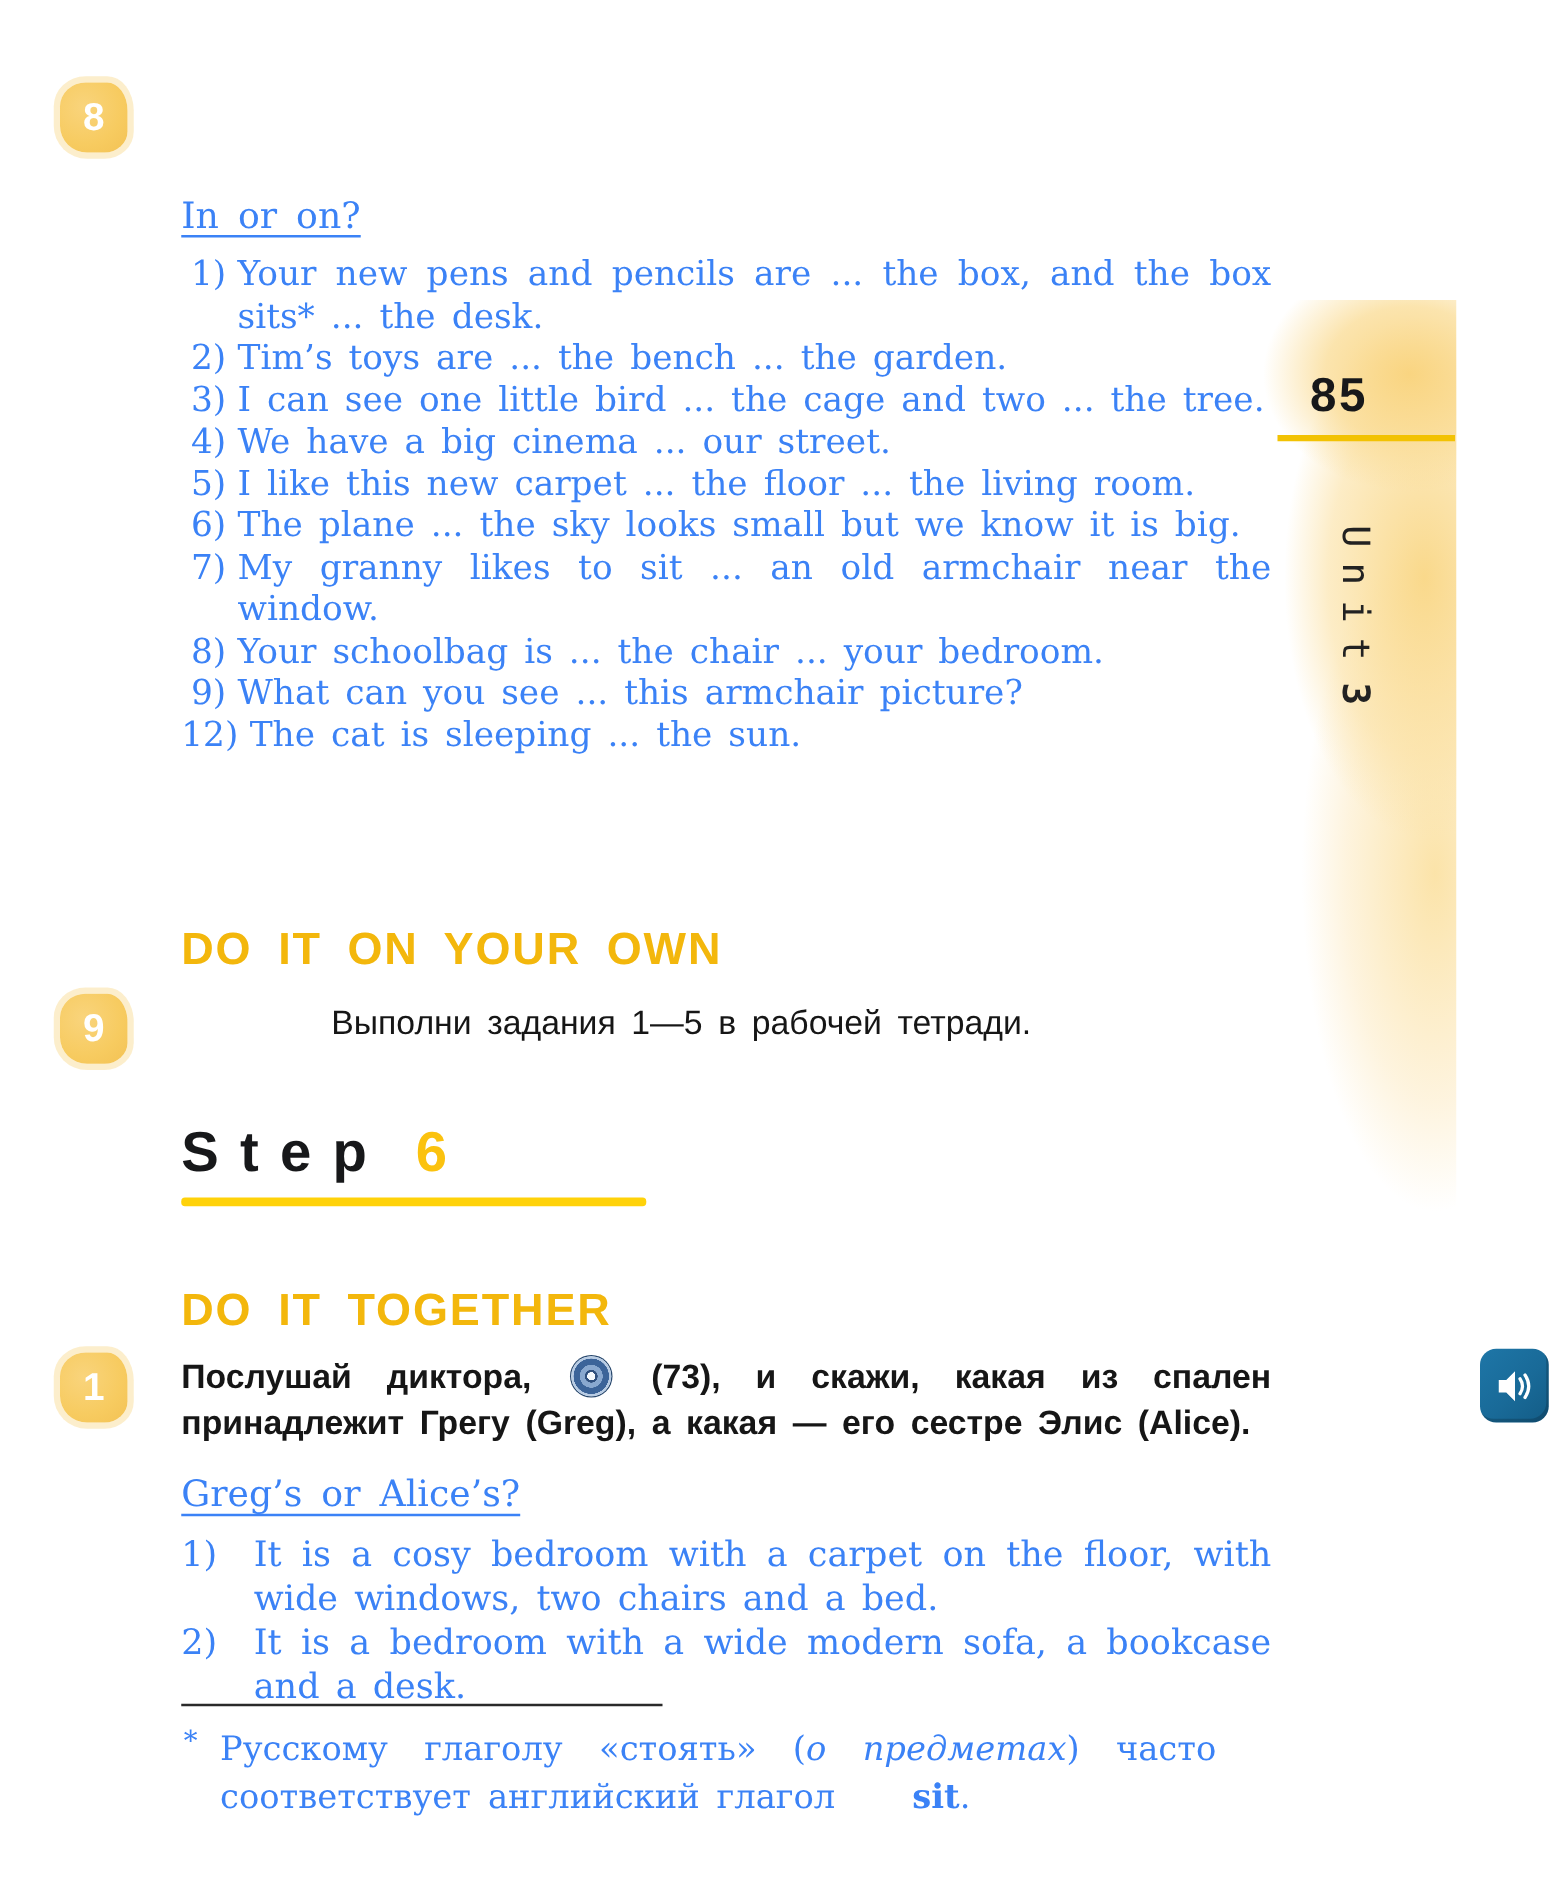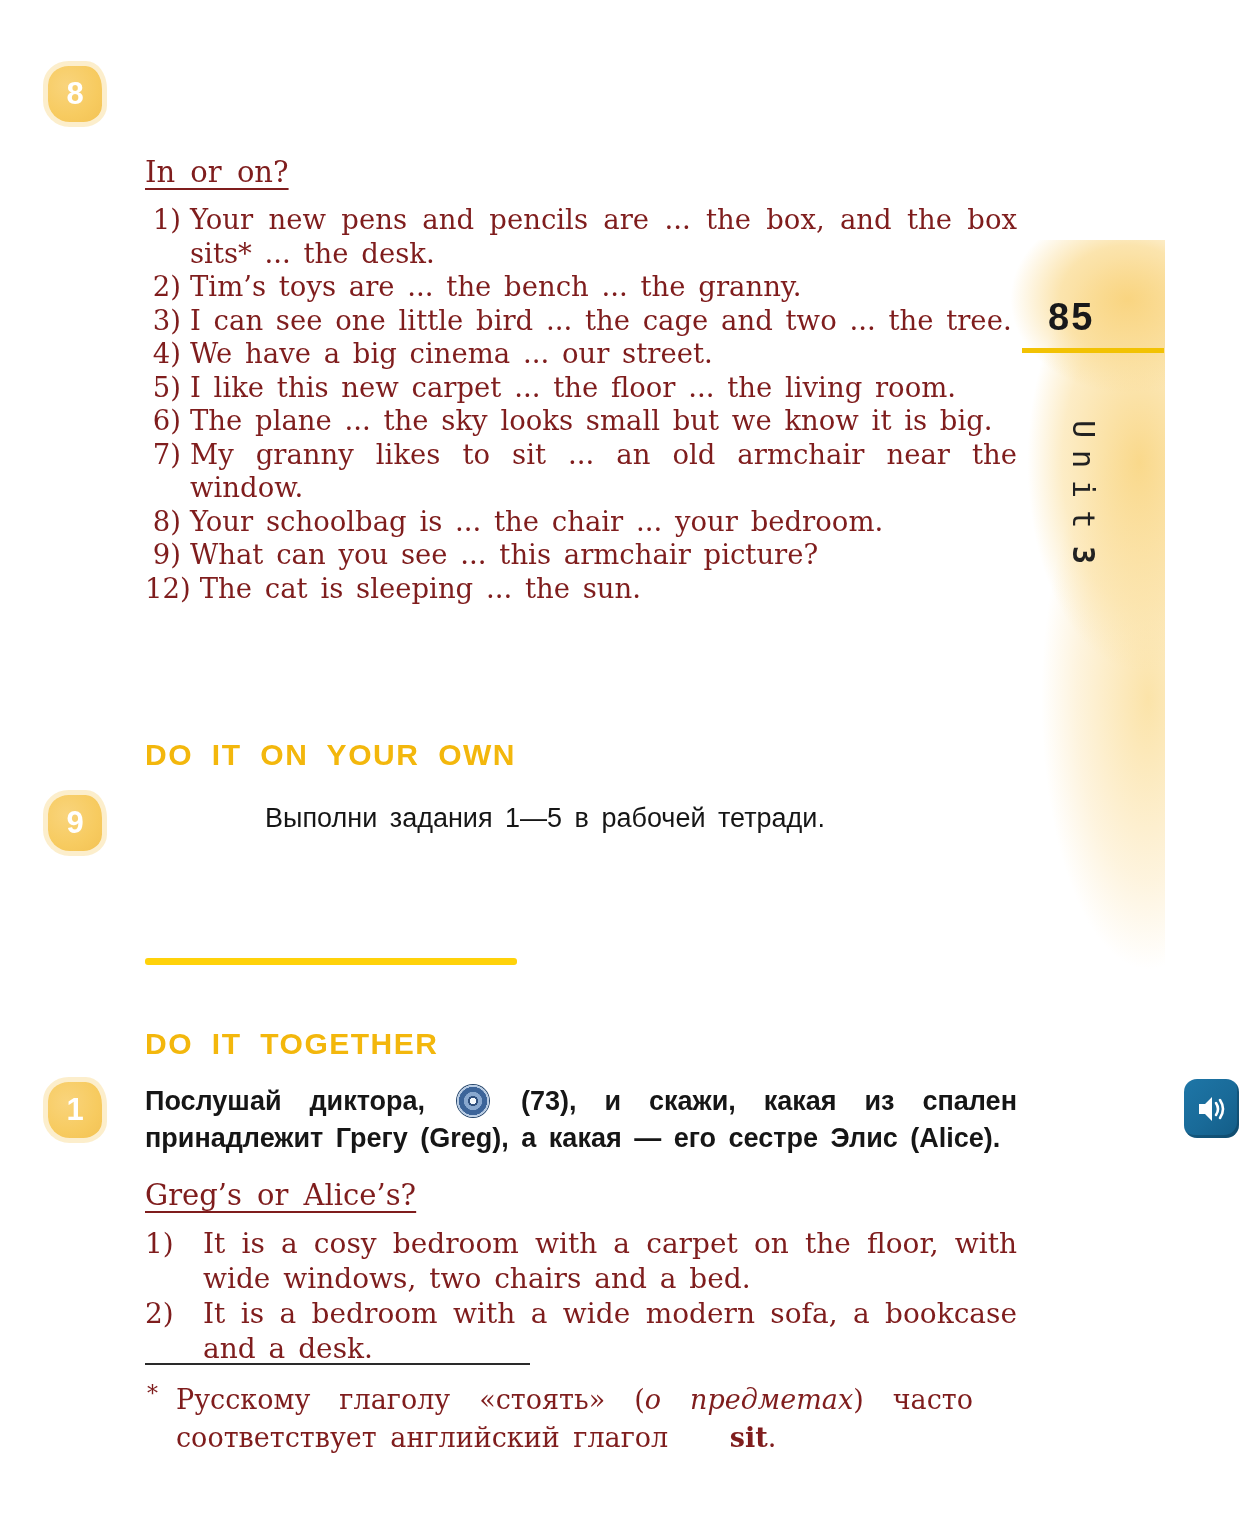--- a/index.html
+++ b/index.html
@@ -21,38 +21,38 @@
 
   
   .badge{position:absolute;left:48px;width:54px;height:56px;display:flex;align-items:center;justify-content:center;
     background:radial-gradient(circle at 35% 35%, #f9d47c 0%, #f7cb60 60%, #f3c254 100%);
     border-radius:38% 30% 34% 40% / 34% 40% 30% 38%;
     box-shadow:0 0 0 5px rgba(248,210,120,.38);
     color:#fff;font-weight:bold;font-size:31px;}
 
   
   .ru{font-size:27px;line-height:37px;word-spacing:5px;text-align:justify;color:#161616;}
-  .serif{font-family:"DejaVu Serif","Liberation Serif",serif;color:#7f1d1d;}
+  .serif{font-family:"DejaVu Serif","Liberation Serif",serif;color:#3b82f6;}
 
   .ex8-instruction{position:absolute;left:145px;top:70px;width:872px;}
   .sub-heading{position:absolute;left:145px;font-size:29px;word-spacing:6px;
     text-decoration:underline;text-underline-offset:6px;}
   .inoron{top:155px;}
   .gregs{top:1178px;}
 
   .list{position:absolute;left:145px;width:872px;font-size:27.5px;line-height:33.5px;word-spacing:4px;}
   .list8{top:203px;}
   .list1{top:1226px;font-size:28px;line-height:35px;}
   .item{display:flex;}
   .inum{flex:0 0 36px;text-align:right;padding-right:9px;white-space:nowrap;}
   .list1 .inum{flex:0 0 34px;text-align:left;padding-right:24px;}
   .itext{flex:1;text-align:justify;}
 
   .section-heading{position:absolute;left:145px;color:#f3b70c;font-weight:800;
-    font-size:30px;letter-spacing:1.5px;word-spacing:9px;}
+    font-size:36px;letter-spacing:1.5px;word-spacing:9px;}
   .h-own{top:738px;}
   .h-together{top:1027px;}
 
   .ex9-instruction{position:absolute;left:145px;top:800px;width:800px;text-align:center;}
 
   .step-heading{position:absolute;left:145px;top:896px;font-size:45px;font-weight:bold;
     letter-spacing:17px;color:#17181a;}
   .step-no{color:#fbc20f;margin-left:22px;letter-spacing:0;}
   .step-rule{position:absolute;left:145px;top:958px;width:372px;height:7px;background:#ffd20a;border-radius:3px;}
 
@@ -94,21 +94,21 @@
 
   <div class="sub-heading serif inoron">In or on?</div>
 
   <div class="list list8 serif">
     <div class="item">
       <span class="inum">1)</span>
       <span class="itext">Your new pens and pencils are ... the box, and the box sits* ... the desk.</span>
     </div>
     <div class="item">
       <span class="inum">2)</span>
-      <span class="itext">Tim’s toys are ... the bench ... the granny.</span>
+      <span class="itext">Tim’s toys are ... the bench ... the garden.</span>
     </div>
     <div class="item">
       <span class="inum">3)</span>
       <span class="itext">I can see one little bird ... the cage and two ... the tree.</span>
     </div>
     <div class="item">
       <span class="inum">4)</span>
       <span class="itext">We have a big cinema ... our street.</span>
     </div>
     <div class="item">
@@ -137,20 +137,23 @@
     </div>
   </div>
 
   <div class="section-heading h-own">DO IT ON YOUR OWN</div>
 
   <div class="badge" style="top:795px;">
     <span>9</span>
   </div>
   <p class="ru ex9-instruction" style="margin:0;">Выполни задания 1—5 в рабочей тетради.</p>
 
+  <div class="step-heading">
+    <span>Step</span><span class="step-no">6</span>
+  </div>
   <div class="step-rule"></div>
 
   <div class="section-heading h-together">DO IT TOGETHER</div>
 
   <div class="badge" style="top:1082px;">
     <span>1</span>
   </div>
   <p class="ru ex1-instruction" style="margin:0;">
     <span>Послушай диктора,</span>
     <span class="cd-icon" title=""></span>

